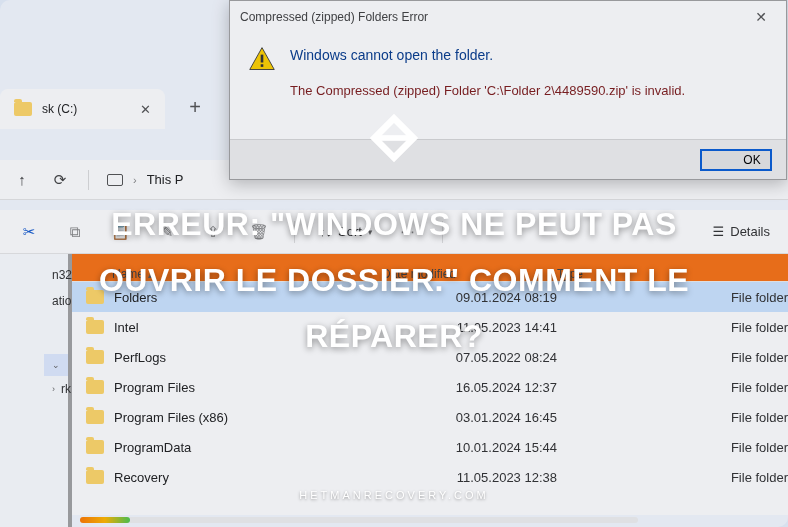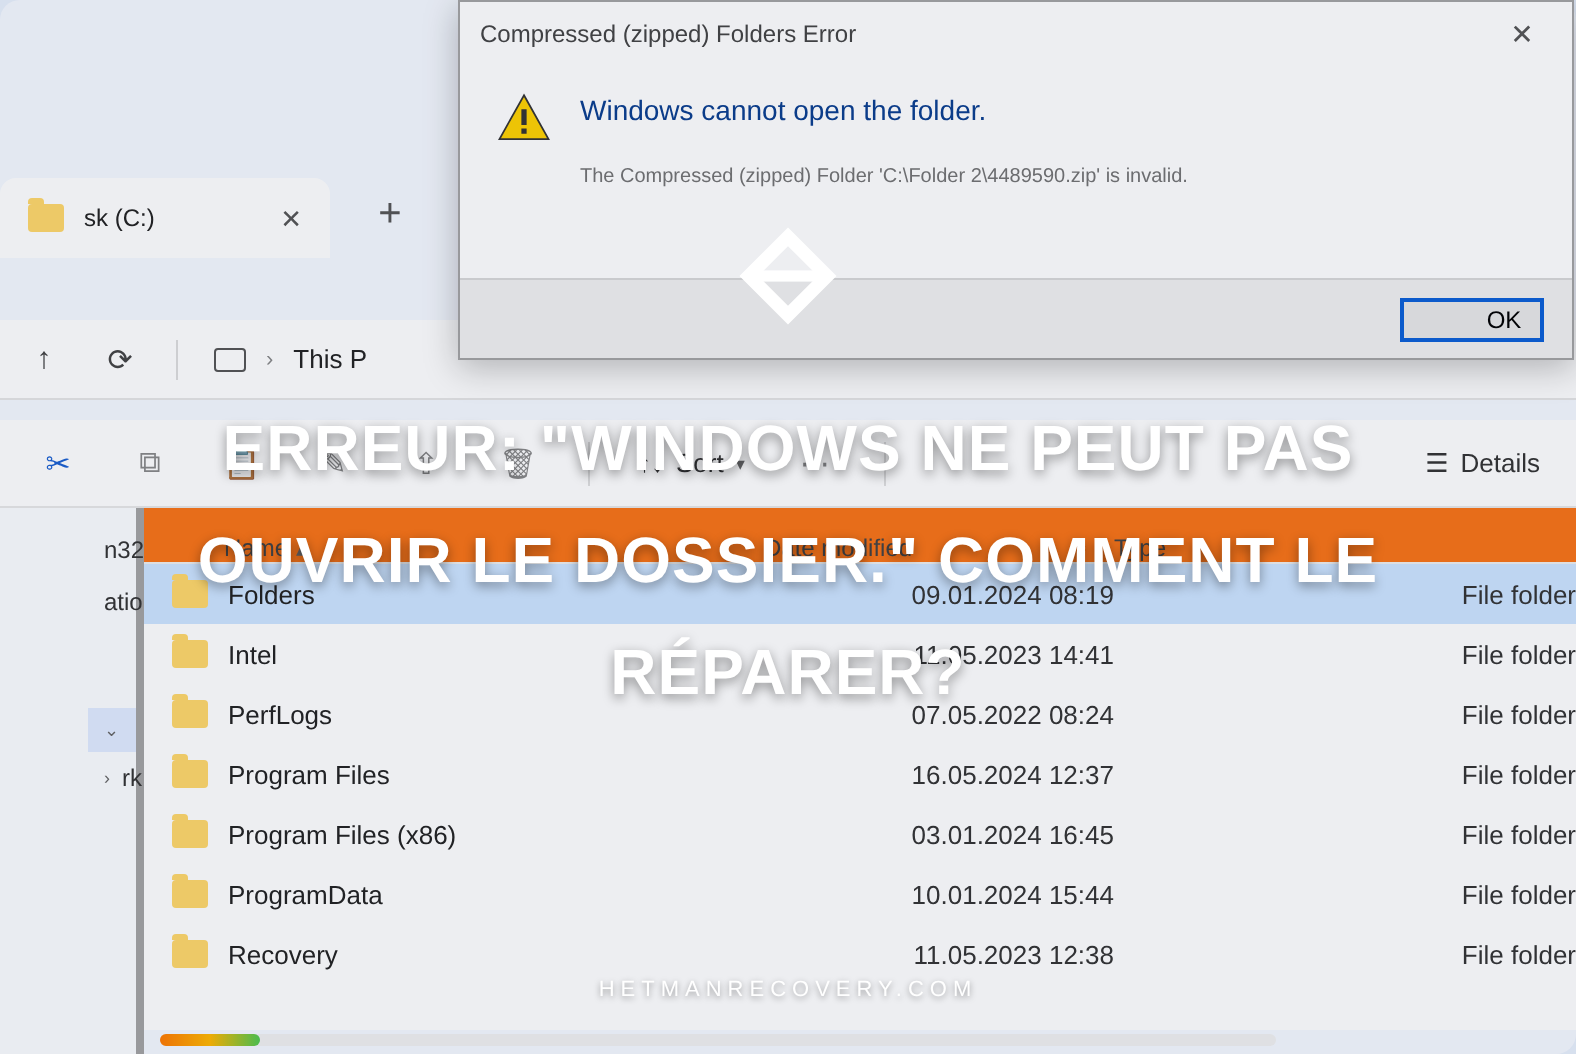--- a/index.html
+++ b/index.html
@@ -53,21 +53,21 @@
 .scrollbar-bottom { position: absolute; bottom: 4px; left: 80px; right: 150px; height: 6px; background: #f0f0f0; border-radius: 3px; }
 .scrollbar-thumb { width: 50px; height: 100%; background: linear-gradient(to right, #ff7a00, #ffb700, #4fc94f); border-radius: 3px; }
 
 
 .dialog { position: absolute; top: 0; left: 229px; width: 558px; height: 180px; background: #fff; border: 1px solid #a3a3a3; box-shadow: 0 4px 16px rgba(0,0,0,.25); }
 .dlg-title { height: 32px; display: flex; align-items: center; padding: 0 10px; font-size: 12px; color: #444; }
 .dlg-close { margin-left: auto; width: 30px; height: 24px; display: flex; align-items: center; justify-content: center; color: #555; cursor: pointer; font-size: 14px; }
 .dlg-body { padding: 14px 18px 10px 60px; position: relative; }
 .dlg-icon { position: absolute; left: 18px; top: 12px; width: 28px; height: 28px; }
 .dlg-msg1 { font-size: 14px; color: #0a3e8f; margin-bottom: 20px; font-weight: 400; }
-.dlg-msg2 { font-size: 10px; color: #737373; }
+.dlg-msg2 { font-size: 13px; color: #7f1d1d; }
 .dlg-footer { position: absolute; bottom: 0; left: 0; right: 0; height: 40px; background: #f0f0f0; display: flex; align-items: center; justify-content: flex-end; padding: 0 14px; border-top: 1px solid #d8d8d8; }
 .ok-btn { width: 72px; height: 22px; background: #e8e8e8; border: 2px solid #0a5fd6; font-size: 12px; cursor: pointer; padding-left: 32px; }
 
 
 .overlay { position: absolute; inset: 0; display: flex; flex-direction: column; align-items: center; justify-content: center; pointer-events: none; }
 .overlay-shade { position: absolute; inset: 0; background: rgba(20,40,80,.08); }
 .logo { width: 56px; height: 56px; margin-top: -54px; margin-bottom: 30px; z-index: 2; }
 .overlay-text { color: #fff; font-size: 32px; font-weight: 600; text-align: center; text-shadow: 0 2px 6px rgba(0,0,0,.4); line-height: 1.75; letter-spacing: .5px; max-width: 640px; z-index: 2; }
 .overlay-footer { position: absolute; bottom: 26px; left: 0; right: 0; text-align: center; color: #fff; font-size: 11px; letter-spacing: 3px; text-shadow: 0 1px 3px rgba(0,0,0,.4); z-index: 2; }
 </style>

